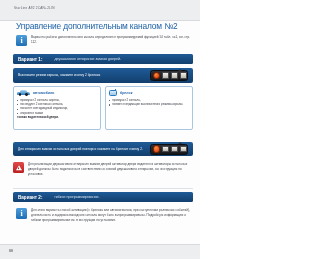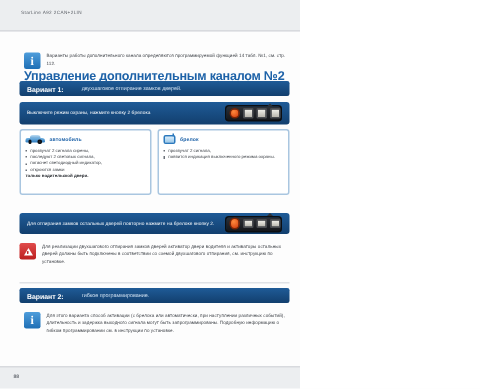--- a/index.html
+++ b/index.html
@@ -21,25 +21,24 @@
     border-bottom:1px solid #d8dade;
   }
   .runhead-text{
     position:absolute;left:14px;top:6px;
     font-size:3.1px;letter-spacing:.25px;
     color:#5d6168;white-space:nowrap;
   }
   
   .title{
     position:absolute;left:16px;top:21px;right:6px;
-    font-size:8.4px;font-weight:bold;
+    font-size:8.4px;font-weight:normal;
     color:#1d62a8;
     letter-spacing:-0.15px;
     white-space:nowrap;
-    margin-top:24px;
   }
   
   .note{position:absolute;display:flex;gap:4px;align-items:flex-start;}
   .note-badge{
     width:11px;height:11px;flex:0 0 11px;border-radius:1.5px;
     background:linear-gradient(180deg,#4e9ddb 0%,#1f6fb5 100%);
     color:#fff;font-size:8px;font-weight:bold;line-height:11px;
     text-align:center;font-family:"Liberation Serif",serif;
   }
   .note-badge.warn{

